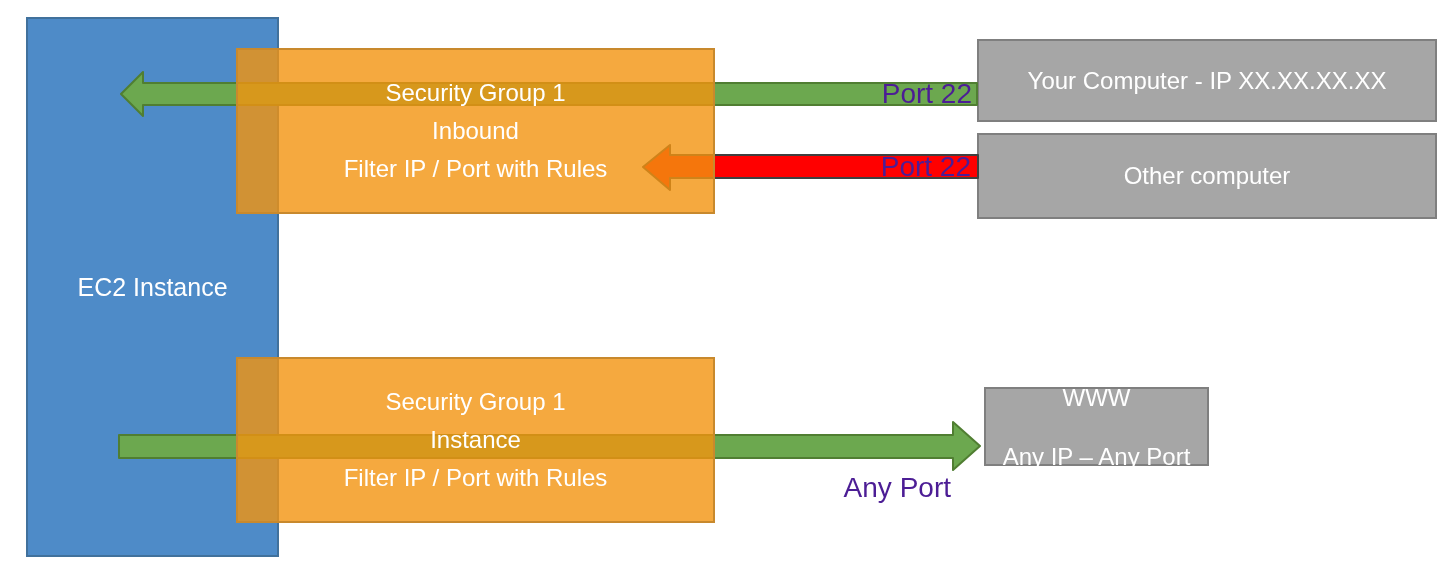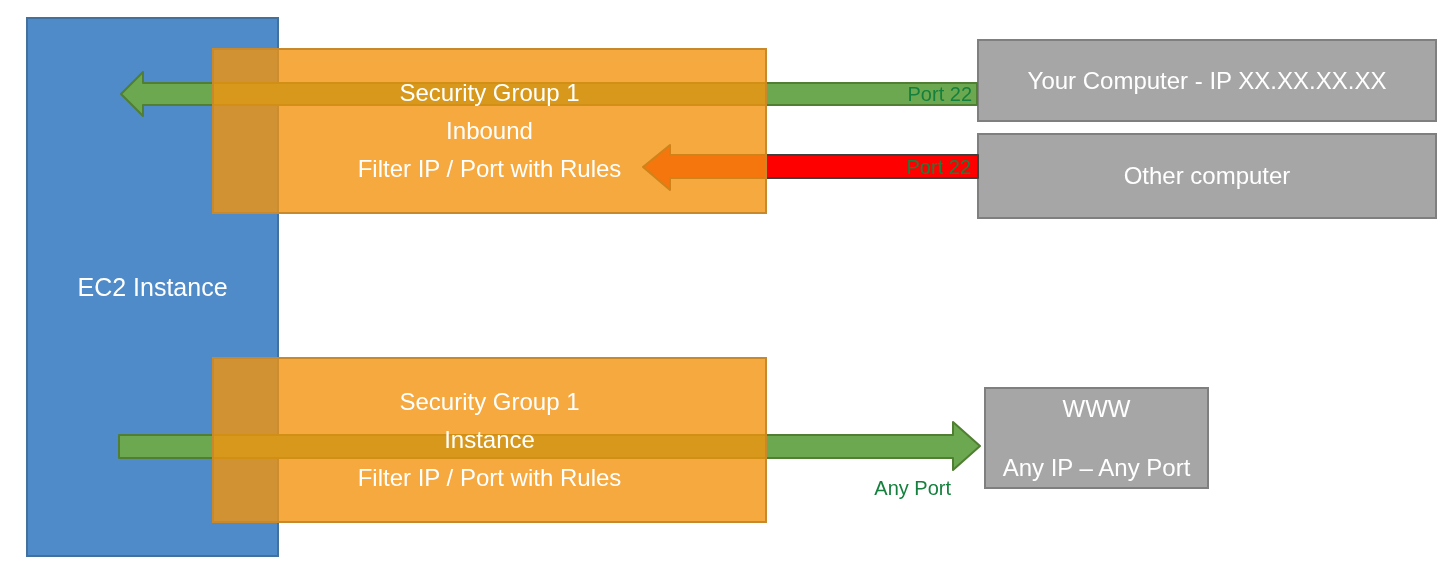--- a/index.html
+++ b/index.html
@@ -16,34 +16,34 @@
     background:#4E8BC8;border:2px solid #41719C;z-index:1;
     font-size:25px;line-height:33px;
   }
   
   .gray{
     background:#A6A6A6;border:2px solid #7F7F7F;z-index:1;
     font-size:24px;line-height:32px;
   }
   .your-computer{left:977px;top:39px;width:460px;height:83px;}
   .other-computer{left:977px;top:133px;width:460px;height:86px;gap:43px;}
-  .www{left:984px;top:387px;width:225px;height:102px;line-height:35px;gap:24px;}
+  .www{left:984px;top:387px;width:225px;height:79px;line-height:35px;gap:24px;}
   
   .sg{
-    left:212px;width:555px;height:166px;
+    left:236px;width:479px;height:166px;
     background:rgba(243,148,15,0.80);border:2px solid #C8892D;z-index:3;
     font-size:24px;line-height:38px;
   }
   .sg-inbound{top:48px;}
   .sg-outbound{top:357px;}
   
   .arrow{z-index:2;}
   
   .bar-label{
-    z-index:4;color:#15803d;font-size:20px;white-space:nowrap;
+    z-index:4;color:#4c1d95;font-size:28px;white-space:nowrap;
     transform:translateY(-50%);
   }
 </style>
 </head>
 <body>
 
 <div id="canvas">
 
   <div class="abs box ec2">
     <span>EC2 Instance</span>

